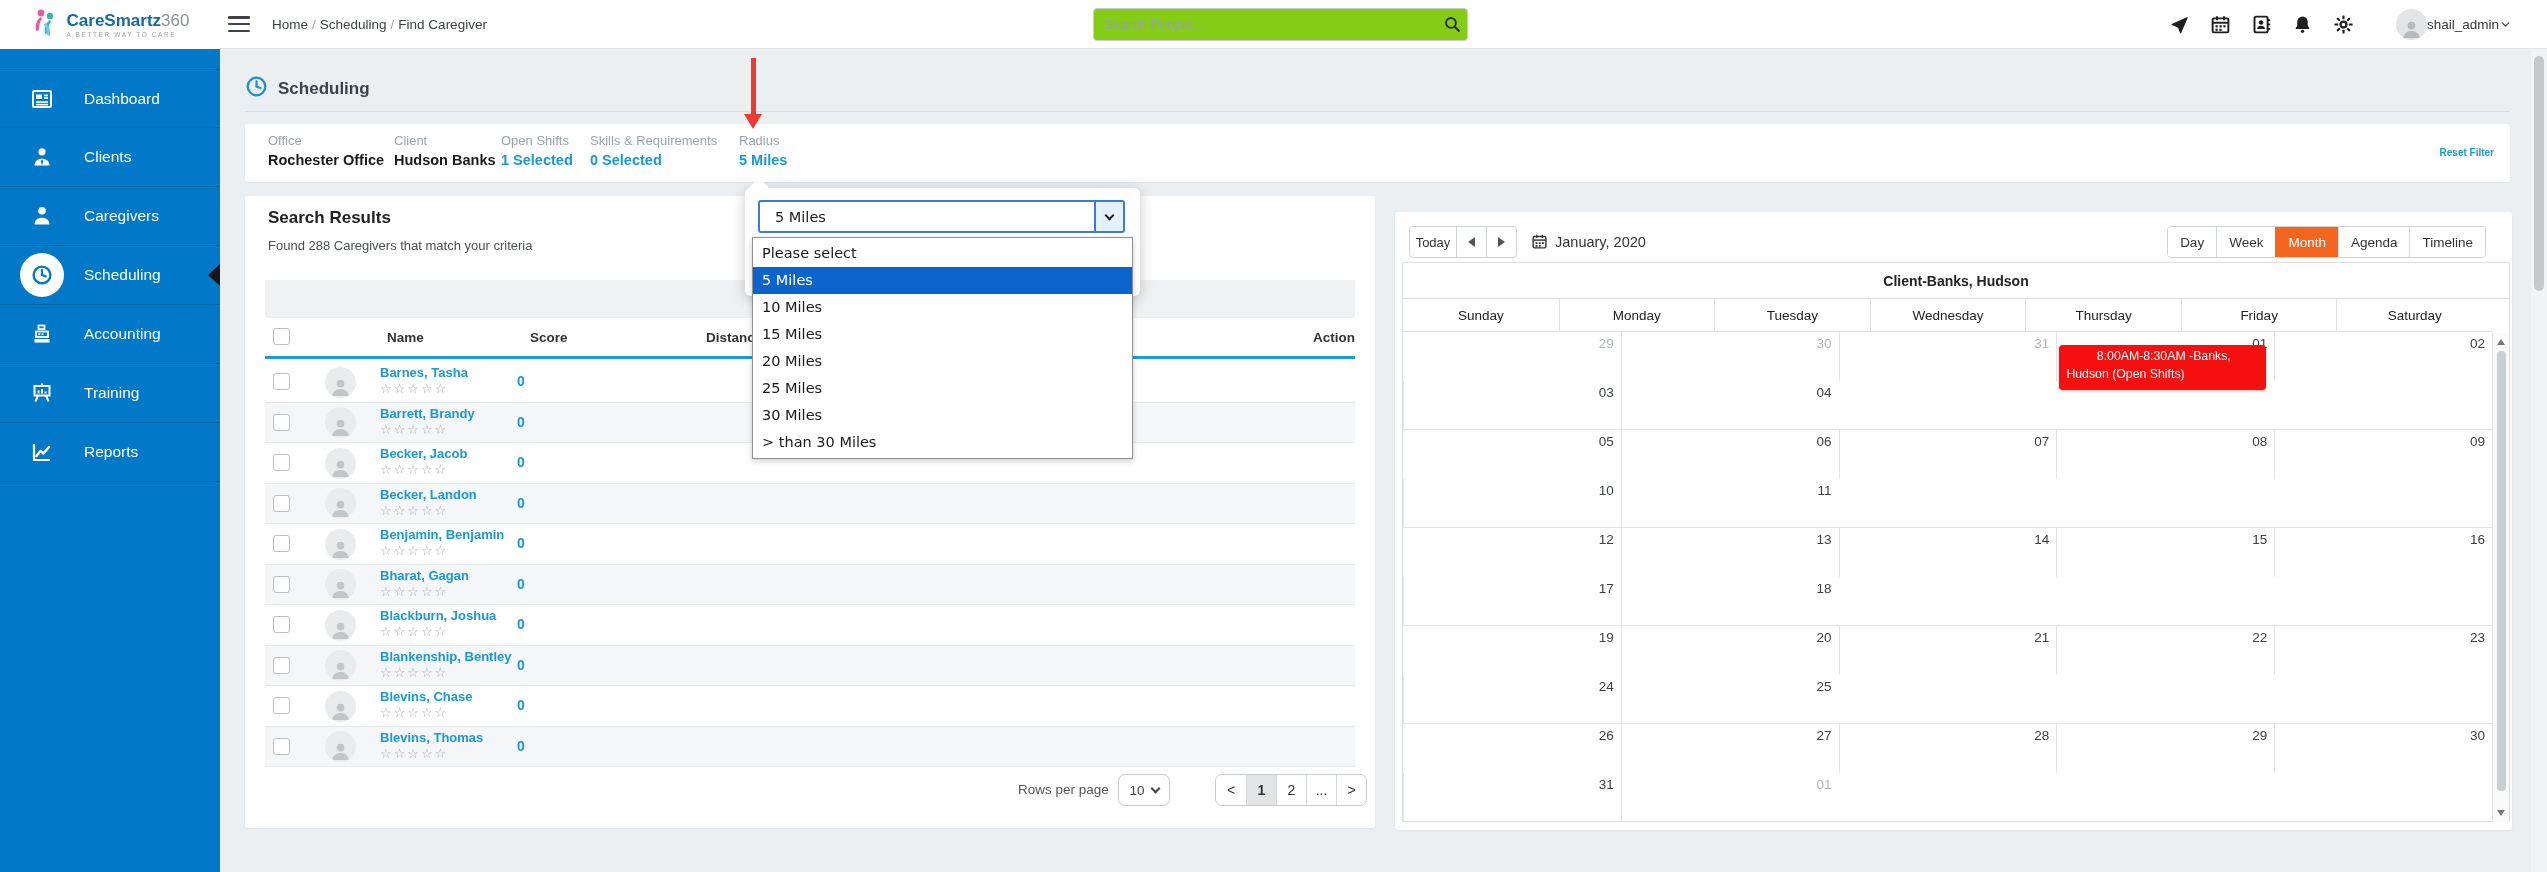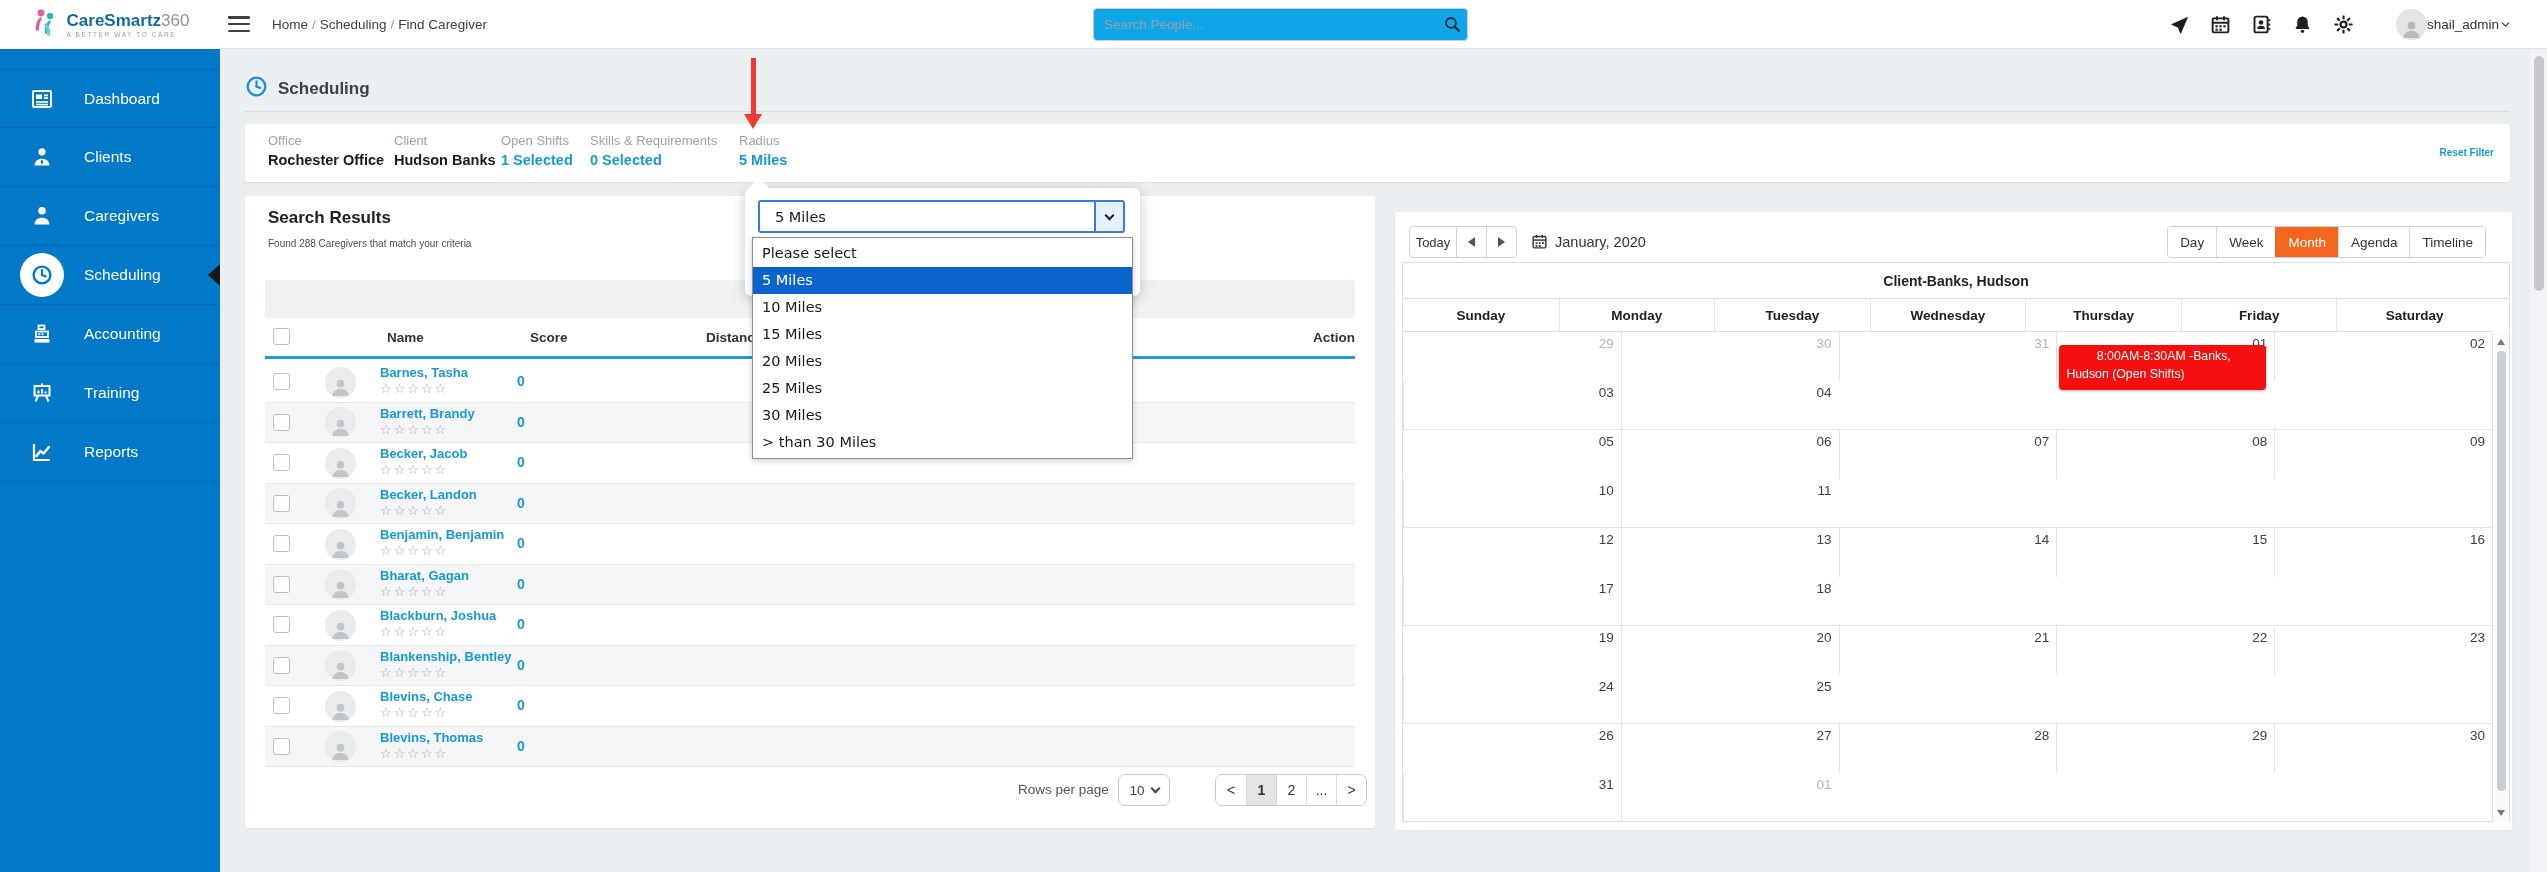--- a/index.html
+++ b/index.html
@@ -18,21 +18,21 @@
   
   .topbar{position:absolute;left:0;top:0;width:2547px;height:49px;background:#fff;border-bottom:1px solid #e2e5e7;z-index:20;}
   .logo-area{position:absolute;left:0;top:0;width:220px;height:49px;display:flex;align-items:center;justify-content:center;gap:6px;background:#fff;}
   .logo-text .l1{font-size:17px;font-weight:bold;color:#176a9e;line-height:17px;}
   .logo-text .l1 .suffix{color:#8b9399;font-weight:normal;}
   .logo-text .l2{font-size:6.5px;letter-spacing:1.6px;color:#9aa1a6;margin-top:2px;}
   .hamburger{position:absolute;left:228px;top:14px;width:24px;height:20px;display:flex;flex-direction:column;justify-content:space-between;padding:2px 0;cursor:pointer;}
   .hamburger span{display:block;width:22px;height:2.5px;background:#3f4246;border-radius:1px;}
   .breadcrumb{position:absolute;left:272px;top:0;height:49px;line-height:49px;font-size:13.5px;color:#3c4043;}
   .breadcrumb .sep{color:#9aa0a5;margin:0 4px;}
-  .search-wrap{position:absolute;left:1093px;top:8px;width:375px;height:33px;border:1px solid #c9ced1;border-radius:4px;background:#0ea5e9;display:flex;align-items:center;}
+  .search-wrap{position:absolute;left:1093px;top:8px;width:375px;height:33px;border:1px solid #c9ced1;border-radius:4px;background:#84cc16;display:flex;align-items:center;}
   .search-wrap input{flex:1;border:none;outline:none;font-size:13.5px;color:#333;padding:0 10px;font-family:"Liberation Sans",sans-serif;background:transparent;}
   .search-wrap input::placeholder{color:#9aa0a5;}
   .search-icon{width:30px;display:flex;align-items:center;justify-content:center;cursor:pointer;}
   .tb-icons{position:absolute;left:2168px;top:0;height:49px;display:flex;align-items:center;gap:19px;}
   .tb-icon{width:22px;height:22px;display:flex;align-items:center;justify-content:center;cursor:pointer;}
   .help-bubble{width:25px;height:25px;border-radius:50%;background:#2b99d8;color:#fff;font-weight:bold;font-size:15px;display:flex;align-items:center;justify-content:center;cursor:pointer;}
   .user-menu{position:absolute;left:2396px;top:0;height:49px;display:flex;align-items:center;cursor:pointer;}
   .avatar-sm{width:31px;height:31px;border-radius:50%;background:#e2e4e5;overflow:hidden;display:flex;align-items:flex-end;justify-content:center;}
   .user-name{font-size:13.5px;color:#333;}
 
@@ -54,21 +54,21 @@
   .filter-card{position:absolute;left:245px;top:124px;width:2265px;height:58px;background:#fff;border-radius:3px;box-shadow:0 1px 2px rgba(0,0,0,0.06);z-index:5;}
   .filter-group{position:absolute;top:9px;cursor:pointer;}
   .filter-label{font-size:13px;color:#9aa3ab;}
   .filter-value{font-size:14.5px;font-weight:bold;margin-top:4px;color:#1a1a1a;}
   .filter-value.link{color:var(--accent-blue);}
   .reset-filter{position:absolute;right:16px;top:0;height:58px;line-height:58px;font-size:10px;font-weight:bold;color:var(--accent-blue);cursor:pointer;}
 
   
   .results-card{position:absolute;left:245px;top:196px;width:1130px;height:632px;background:#fff;border-radius:3px;box-shadow:0 1px 2px rgba(0,0,0,0.05);z-index:4;}
   .results-title{position:absolute;left:23px;top:12px;font-size:17px;font-weight:bold;color:#222;}
-  .results-subtitle{position:absolute;left:23px;top:42px;font-size:10px;color:#4a4f54;}
+  .results-subtitle{position:absolute;left:23px;top:42px;font-size:13px;color:#4a4f54;}
   .results-toolbar{position:absolute;left:20px;top:84px;width:1090px;height:38px;background:#eff1f2;border-radius:2px;}
   .thead{position:absolute;left:20px;top:126px;width:1090px;height:34px;font-size:13.5px;font-weight:bold;color:#333;}
   .thead .cb{position:absolute;left:8px;top:6px;}
   .th-name{position:absolute;left:122px;top:8px;}
   .th-score{position:absolute;left:265px;top:8px;}
   .th-dist{position:absolute;left:441px;top:8px;}
   .th-action{position:absolute;right:0px;top:8px;}
   .thead-line{position:absolute;left:20px;top:160px;width:1090px;height:3px;background:var(--underline-blue);}
   .tbody{position:absolute;left:20px;top:166px;width:1090px;}
   .trow{position:relative;height:40.5px;border-bottom:1px solid #e6e9ea;}
@@ -115,21 +115,21 @@
   .tri-r{width:0;height:0;border-top:5px solid transparent;border-bottom:5px solid transparent;border-left:7px solid #555;}
   .cal-ico{position:absolute;left:136px;top:21px;}
   .cal-month{position:absolute;left:160px;top:14px;height:32px;line-height:32px;font-size:14.5px;color:#333;}
   .views{position:absolute;right:26px;top:14px;height:32px;display:flex;border:1px solid #cfd3d5;border-radius:4px;overflow:hidden;}
   .view-btn{padding:0 12px;display:flex;align-items:center;font-size:13.5px;color:#333;background:#fff;border-left:1px solid #d5d8da;cursor:pointer;}
   .view-btn:first-child{border-left:none;}
   .view-btn.active{background:var(--month-orange);color:#fff;border-left-color:var(--month-orange);}
   .cal-box{position:absolute;left:7px;top:50px;width:1108px;height:560px;border:1px solid #dcdfe1;background:#fff;}
   .cal-client{height:36px;line-height:36px;text-align:center;font-size:14px;font-weight:bold;color:#222;border-bottom:1px solid #dcdfe1;}
   .cal-weekdays{display:grid;grid-template-columns:repeat(7,1fr);width:1089px;height:33px;border-bottom:1px solid #dcdfe1;}
-  .wd{display:flex;align-items:center;justify-content:center;font-size:13.5px;font-weight:bold;color:#222;border-left:1px solid #e0e3e5;}
+  .wd{display:flex;align-items:center;justify-content:center;font-size:13.5px;font-weight:normal;color:#222;border-left:1px solid #e0e3e5;}
   .wd:first-child{border-left:none;}
   .cal-week{display:grid;grid-template-columns:repeat(5,1fr);width:1089px;height:98px;border-bottom:1px solid #e2e4e6;}
   .cal-week:last-child{border-bottom:none;}
   .cal-cell{position:relative;border-left:1px solid #e2e4e6;cursor:pointer;}
   .cal-cell:first-child{border-left:none;}
   .daynum{position:absolute;right:7px;top:4px;font-size:13.5px;color:#3c4043;}
   .cal-cell.out .daynum{color:#b0b5b8;}
   .cal-event{position:absolute;left:2px;right:8px;top:13px;height:45px;background:var(--event-red);border-radius:4px;color:#fff;font-size:12.3px;line-height:1.45;padding:3px 5px 3px 7px;box-shadow:0 1px 3px rgba(0,0,0,0.3);cursor:pointer;}
   .cal-event .el1{text-align:center;}
   .cal-scroll{position:absolute;left:1089px;top:70px;width:17px;height:489px;background:#fafafa;border-left:1px solid #e3e3e3;}

